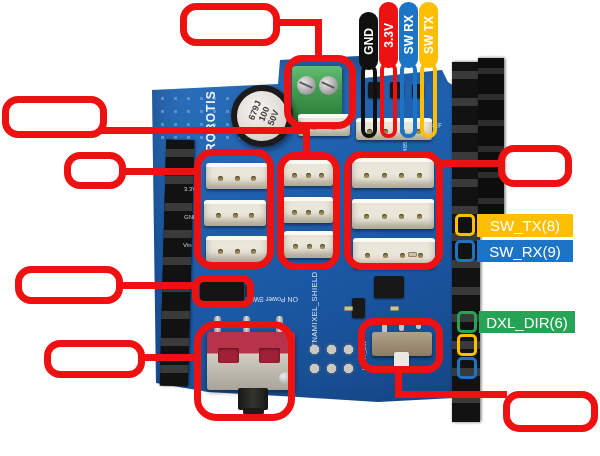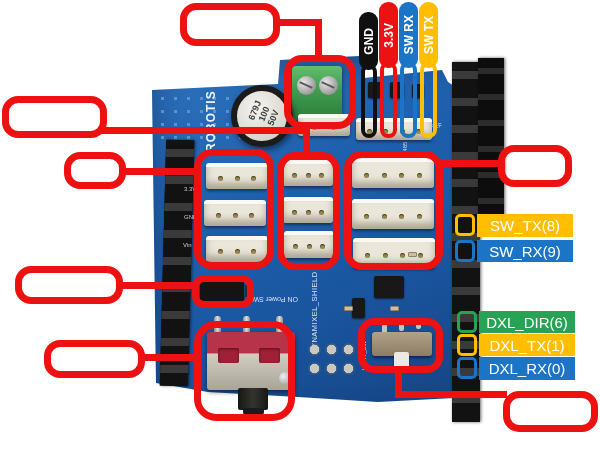--- a/index.html
+++ b/index.html
@@ -264,17 +264,15 @@
     </div>
 
   <div class="rsq bc-yellow" style="left:455px; top:214px;"></div>
   <div class="rpill c-yellow" style="left:477px; top:214px; height:23px;">SW_TX(8)</div>
   <div class="rsq bc-blue" style="left:455px; top:240px;"></div>
   <div class="rpill c-blue" style="left:477px; top:240px;">SW_RX(9)</div>
 
   <div class="rsq bc-green" style="left:457px; top:311px;"></div>
   <div class="rpill c-green" style="left:479px; top:311px;">DXL_DIR(6)</div>
   <div class="rsq bc-yellow" style="left:457px; top:334px;"></div>
-  <div class="rpill c-yellow" style="left:479px; top:334px;">DXL_TX(1)</div>
   <div class="rsq bc-blue" style="left:457px; top:357px;"></div>
-  <div class="rpill c-blue" style="left:479px; top:357px; height:23px;">DXL_RX(0)</div>
 
 </div>
 
 </body></html>

